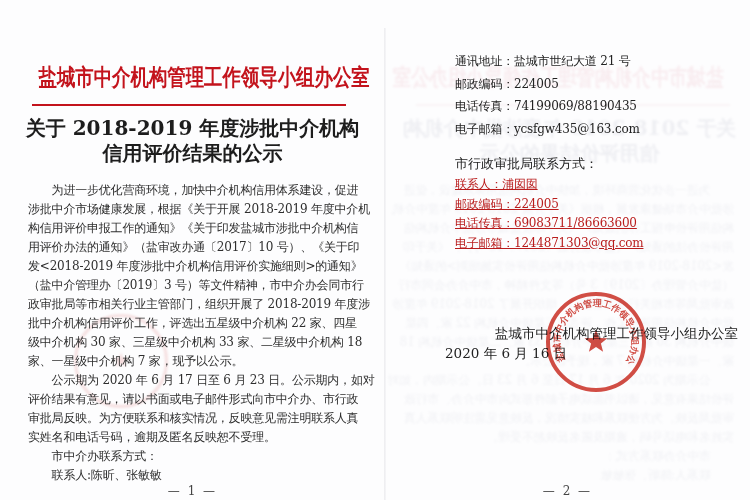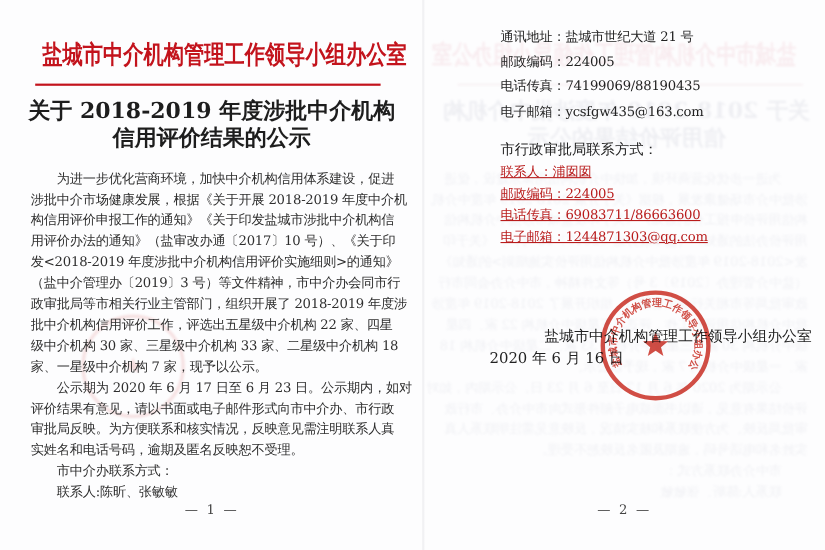--- a/index.html
+++ b/index.html
@@ -3,21 +3,21 @@
 <meta charset="utf-8">
 <style>
   html,body{margin:0;padding:0;}
   body{
     width:750px;height:500px;overflow:hidden;
     background:#fdfdfe;
     font-family:"DejaVu Serif","Liberation Serif",serif;
     color:#262626;
     position:relative;
   }
-  .scan{position:absolute;inset:0;}
+  .scan{position:absolute;inset:0;margin-top:28px;}
   .page{position:absolute;top:0;height:500px;background:transparent;}
   .page1{left:0;width:385px;}
   .page2{left:385px;width:365px;}
   .seam{
     position:absolute;top:0;left:384px;width:2px;height:500px;
     background:linear-gradient(to right,#ececef,#f6f6f8);
   }
   
   .doc-header{
     position:absolute;top:34px;left:0;width:100%;

